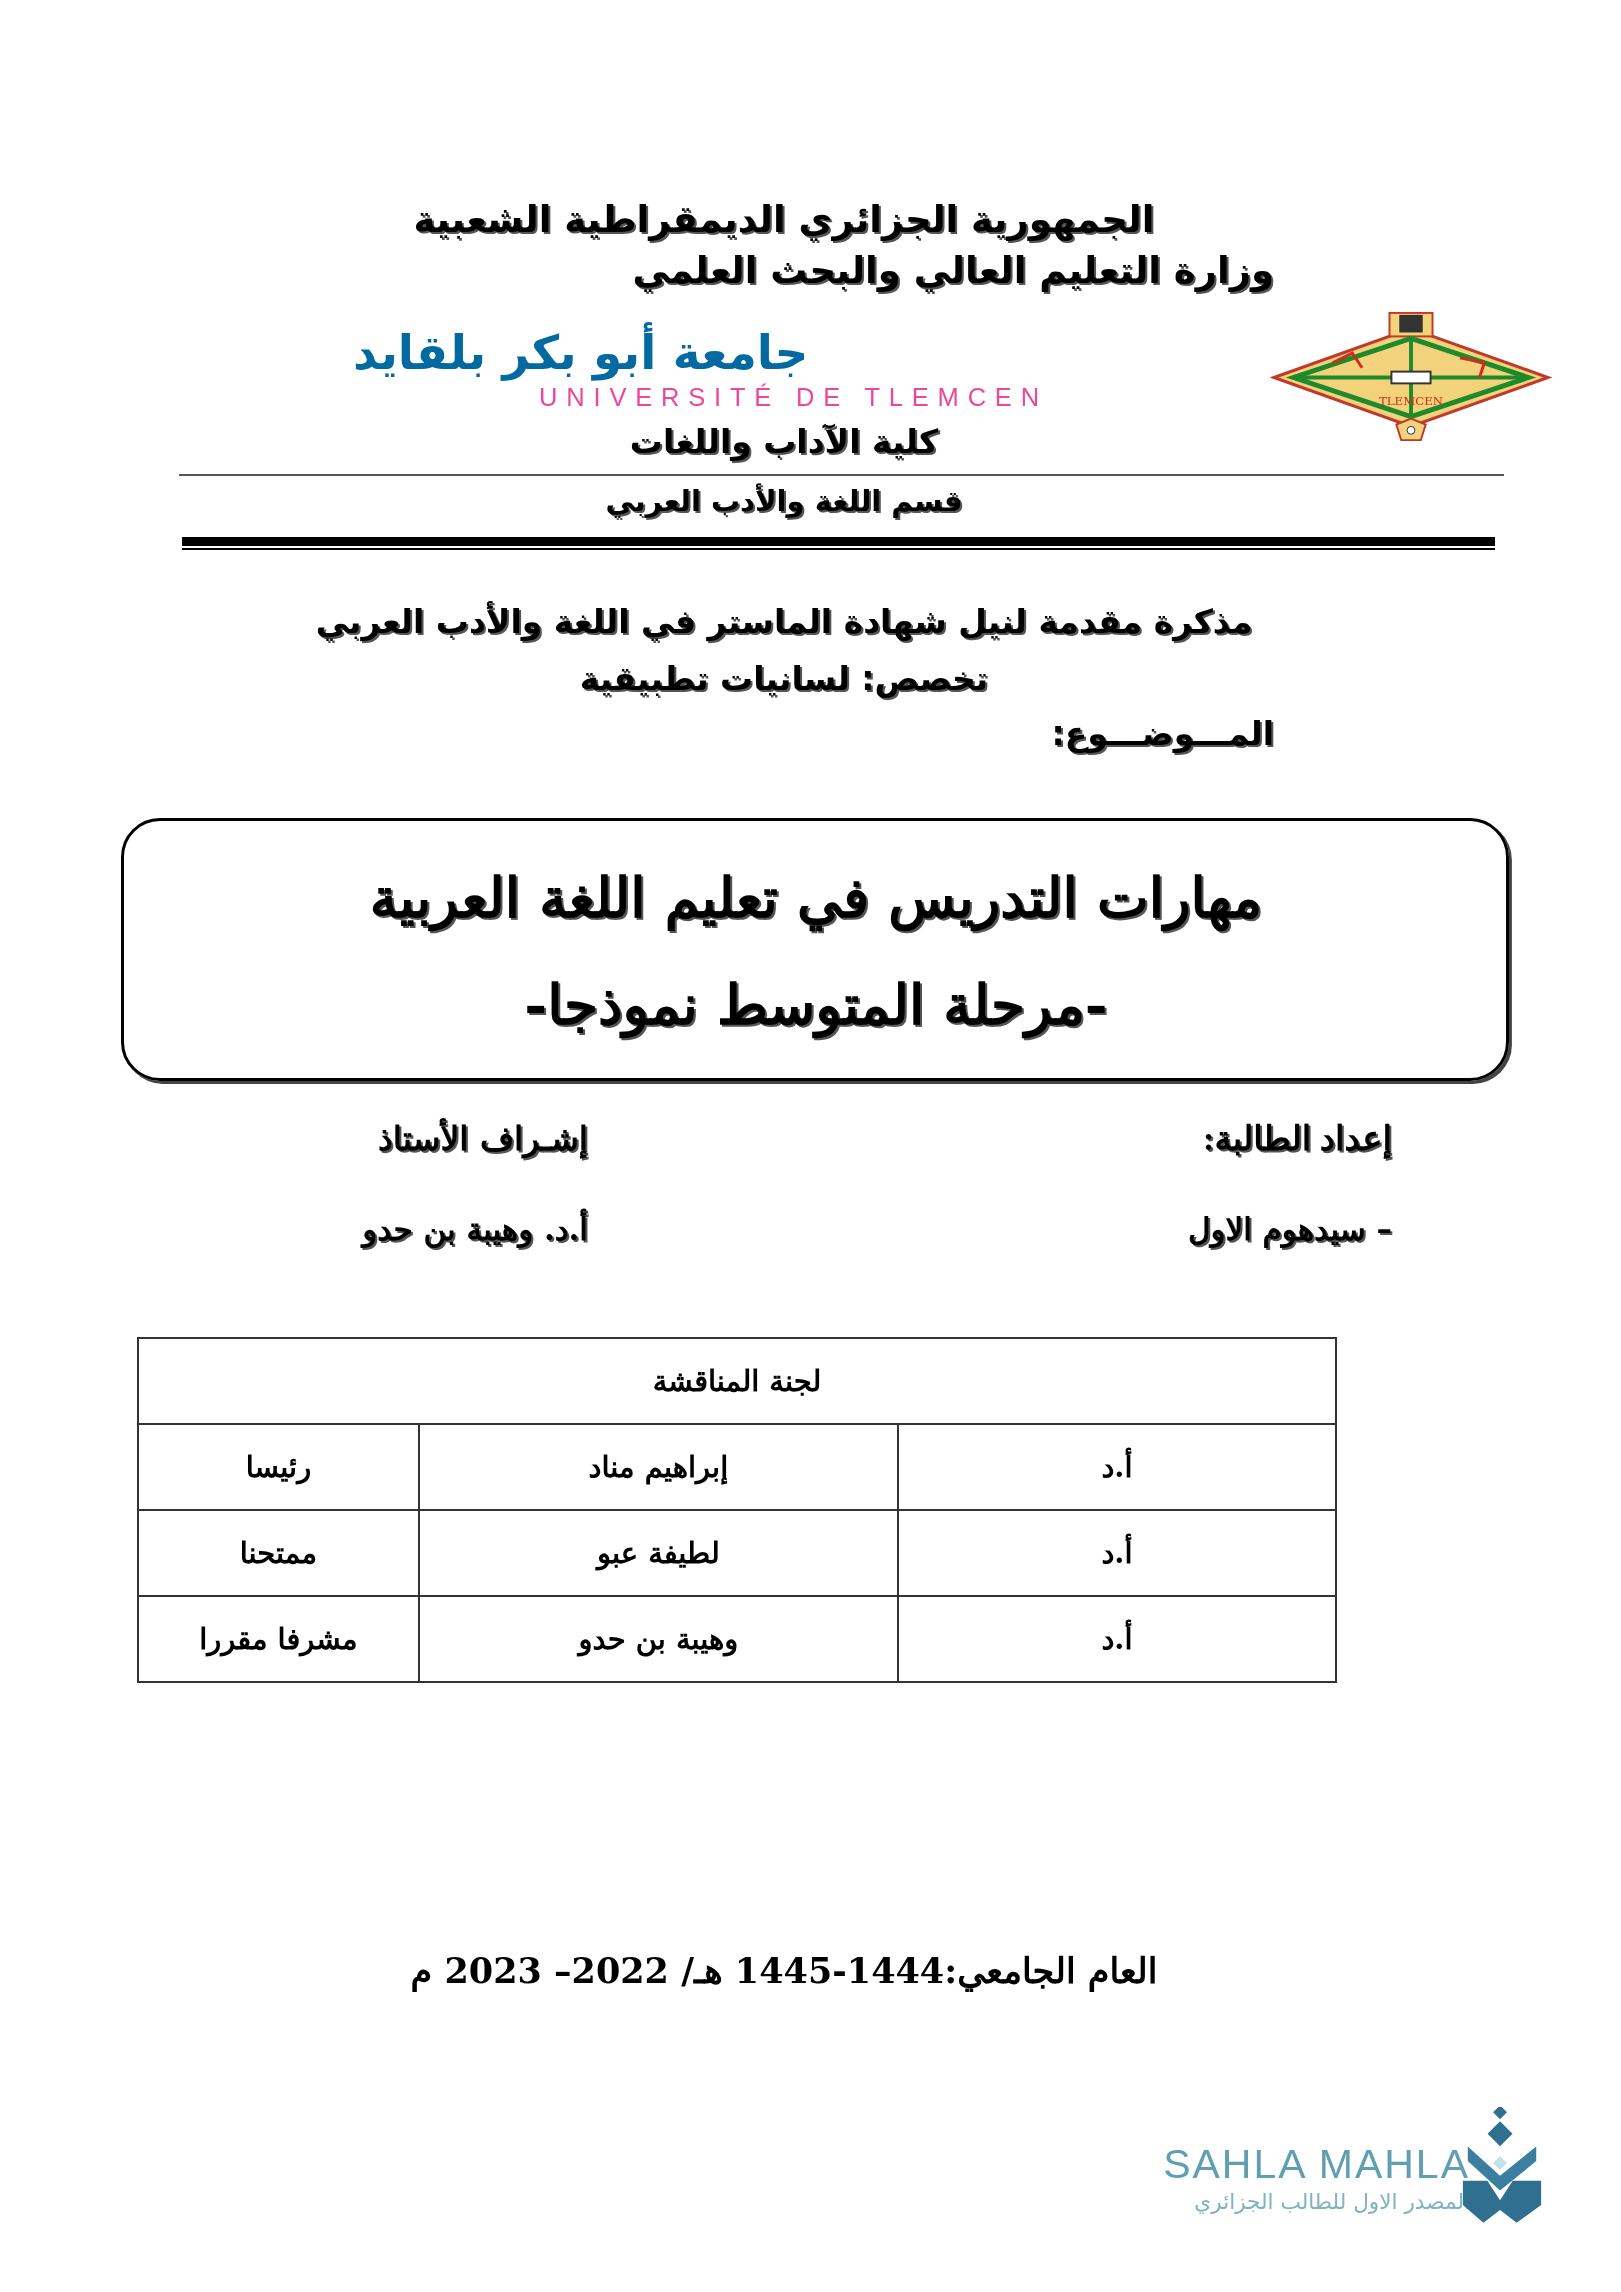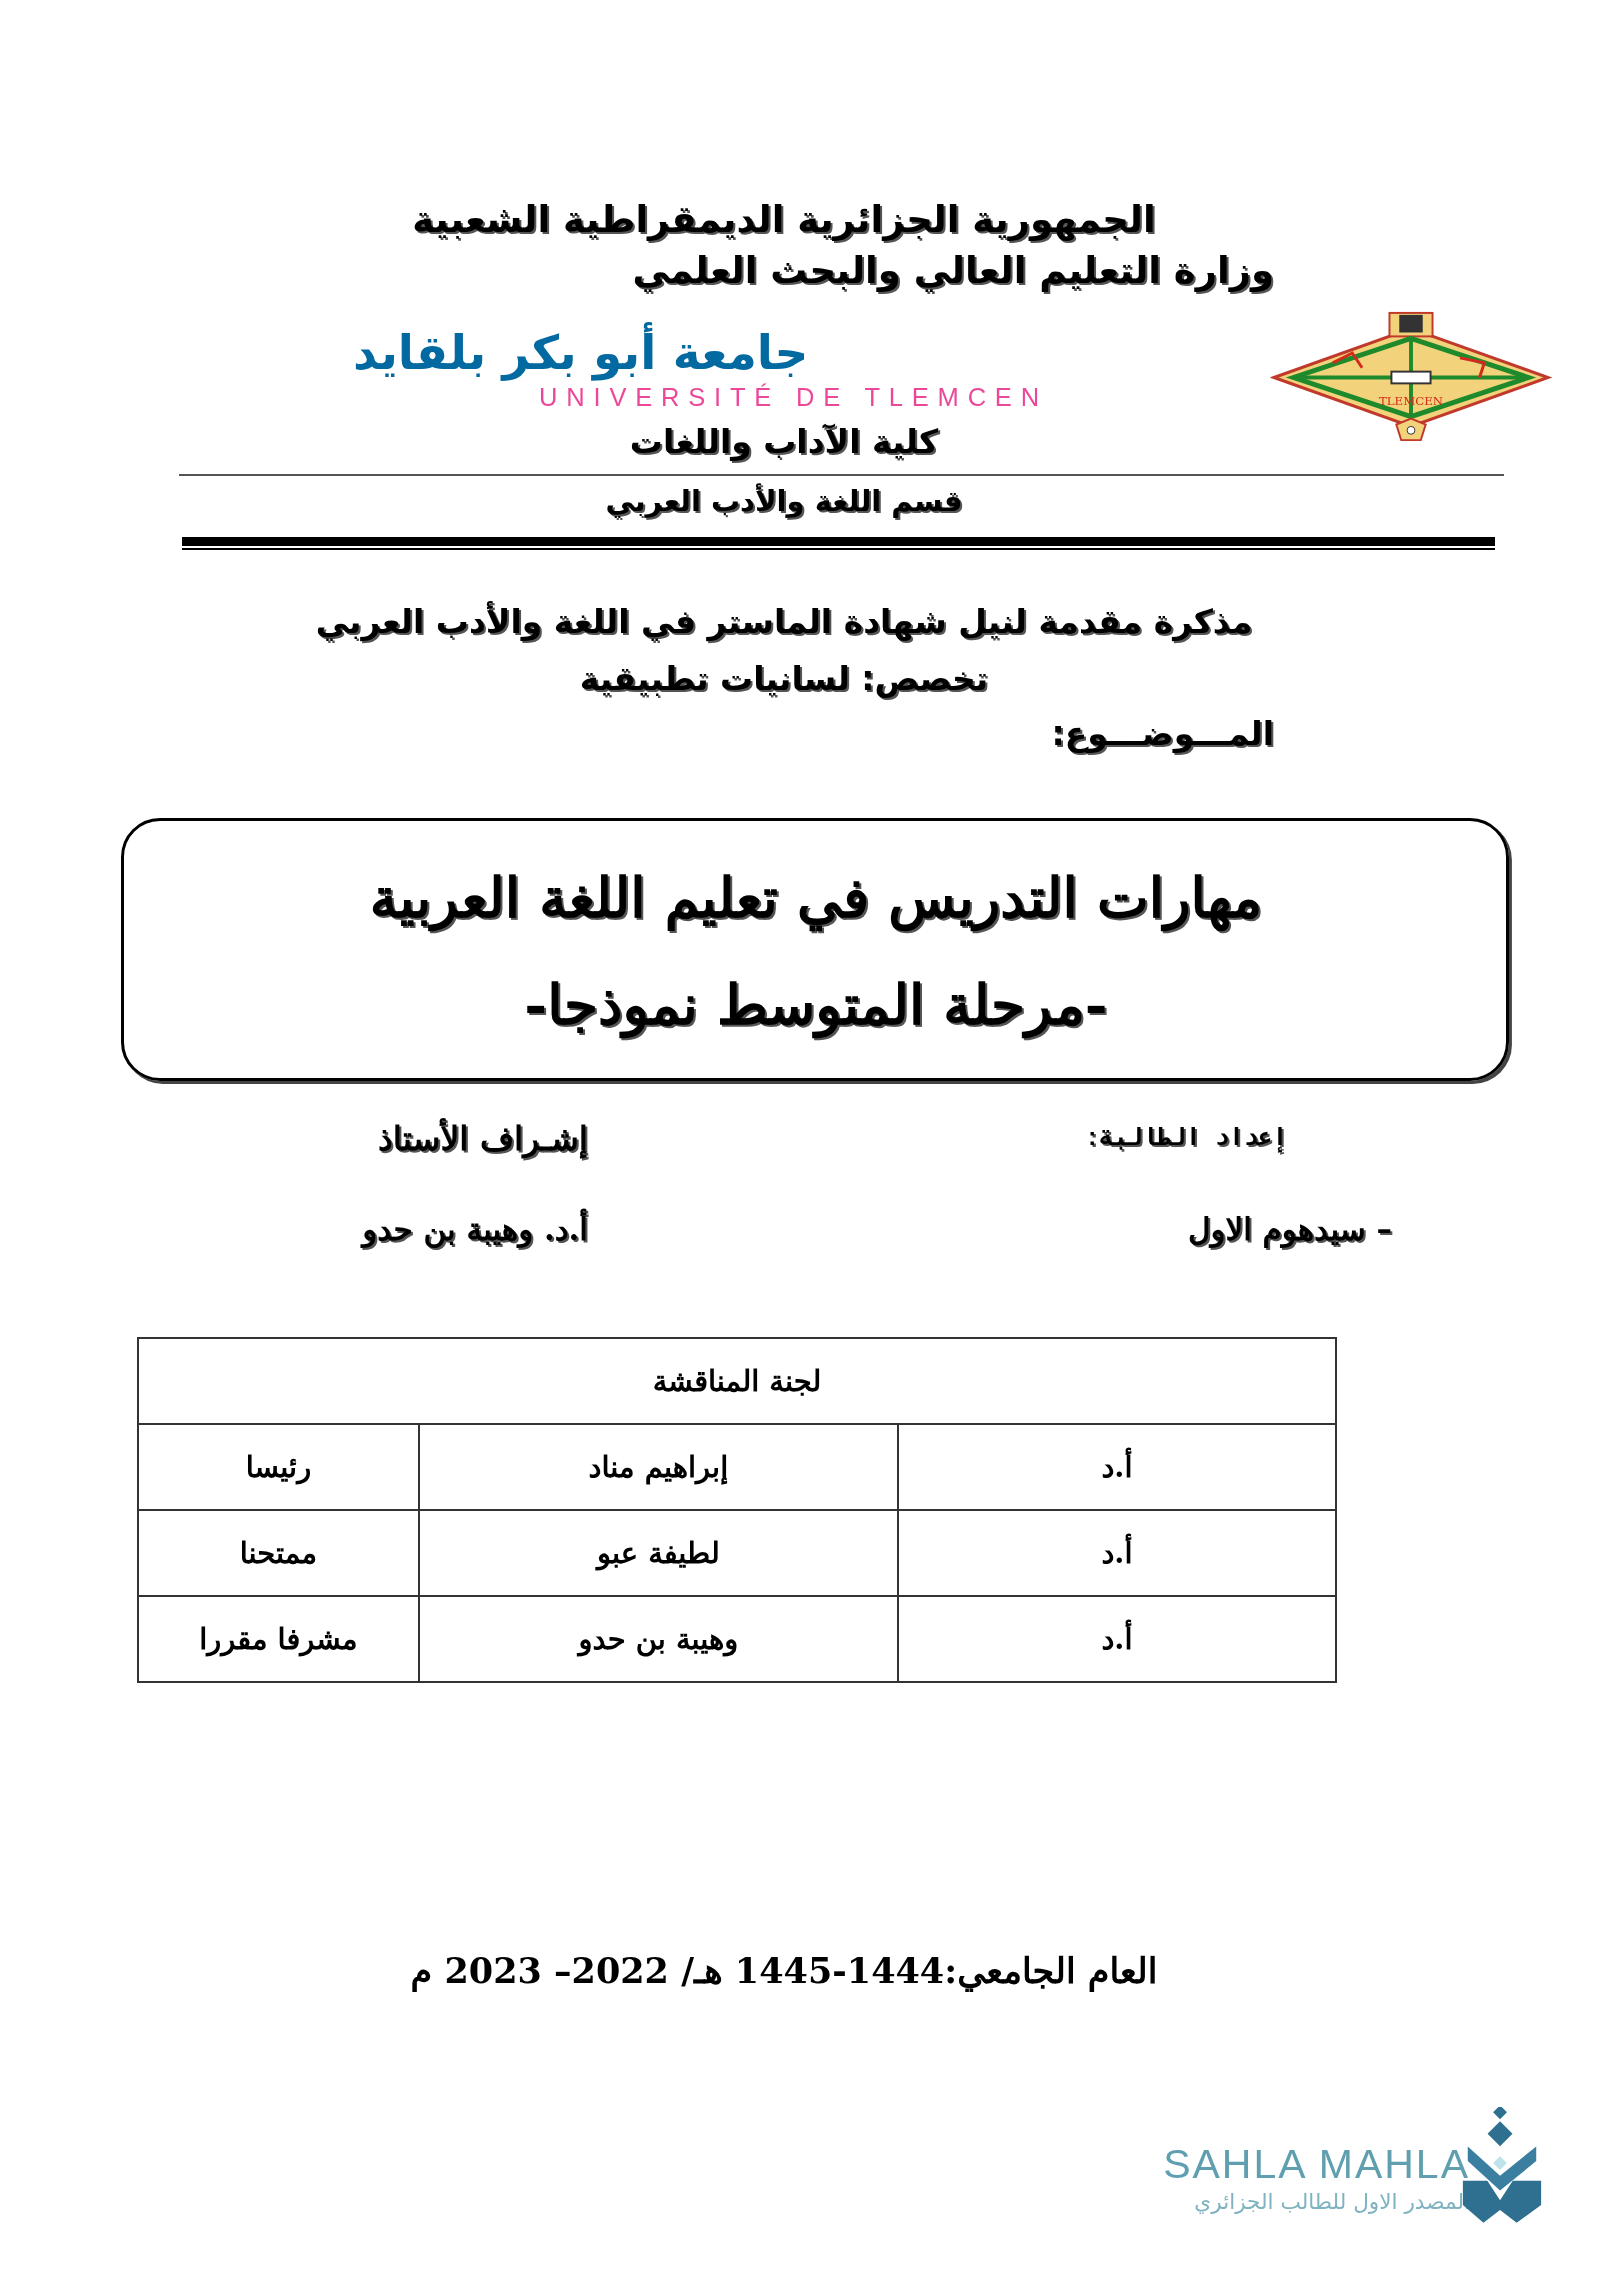--- a/index.html
+++ b/index.html
@@ -25,41 +25,41 @@
     #rule2b { left: 182px; top: 548px; width: 1313px; height: 2px; background: #000; }
 
     #memo { left: 294px; top: 600px; width: 980px; font-size: 33px; line-height: 43px; }
     #spec { left: 294px; top: 657px; width: 980px; font-size: 33px; line-height: 43px; }
     #subject-label { left: 294px; top: 712px; width: 980px; font-size: 33px; line-height: 43px; text-align: right; }
 
     #title-box { left: 121px; top: 818px; width: 1382px; height: 257px; border: 3.9px solid #000; border-radius: 39px; box-shadow: 2.9px 2.9px 0 #444; }
     #title-1 { left: 121px; top: 863px; width: 1390px; font-family: "DejaVu Serif", serif; font-size: 55px; line-height: 69px; }
     #title-2 { left: 121px; top: 970px; width: 1390px; font-family: "DejaVu Serif", serif; font-size: 55px; line-height: 69px; }
 
-    #student-label { left: 980px; top: 1117px; width: 412px; text-align: center; font-family: Liberation Mono, monospace; font-size: 24px; line-height: 43px; }
+    #student-label { left: 980px; top: 1117px; width: 412px; text-align: right; font-family: Liberation Serif, serif; font-size: 34px; line-height: 43px; }
     #supervisor-label { left: 196px; top: 1117px; width: 392px; text-align: right; font-family: "DejaVu Serif", serif; font-size: 33px; line-height: 43px; }
     #student-name { left: 980px; top: 1208px; width: 412px; text-align: right; font-family: "DejaVu Serif", serif; font-size: 31px; line-height: 43px; }
     #supervisor-name { left: 196px; top: 1208px; width: 392px; text-align: right; font-family: "DejaVu Serif", serif; font-size: 31px; line-height: 43px; }
 
     #committee { left: 137px; top: 1337px; width: 1200px; border-collapse: collapse; direction: rtl; font-family: "DejaVu Serif", serif; }
     #committee td { border: 2px solid #333; text-align: center; font-size: 29px; font-weight: bold; }
     #committee .hdr td { height: 82px; }
     #committee .row td { height: 82px; }
     #committee td.c-title { width: 500px; }
     #committee td.c-name { width: 539px; }
     #committee td.c-role { width: 309px; }
 
     #academic-year { left: 294px; top: 1946px; width: 980px; font-family: "DejaVu Serif", serif; font-size: 35px; line-height: 49px; }
     #sahla-en { left: 1088px; top: 2142px; width: 382px; font-family: "Liberation Sans", sans-serif; font-size: 41px; line-height: 45px; color: #5f9faf; letter-spacing: 2px; text-align: right; }
     #sahla-ar { left: 1088px; top: 2188px; width: 382px; font-size: 21.6px; line-height: 27.4px; color: #7fb3bf; text-align: right; }
   </style>
 </head>
 <body>
 
-<div class="abs rtl center bold shadow" id="republic">الجمهورية الجزائرية الديمقراطية الشعبية</div>
+<div class="abs rtl center bold shadow" id="republic">الجمهورية الجزائري الديمقراطية الشعبية</div>
 <div class="abs rtl center bold shadow" id="ministry">وزارة التعليم العالي والبحث العلمي</div>
 
 <div class="abs rtl bold" id="uni-ar">جامعة أبو بكر بلقايد</div>
 <div class="abs" id="uni-fr">UNIVERSITÉ DE TLEMCEN</div>
 
 <div class="abs" id="logo">
   <svg width="294" height="137" viewBox="0 0 300 140">
     <polygon points="150,20 290,70 150,120 10,70" fill="#f2d27a" stroke="#c0392b" stroke-width="3"></polygon>
     <rect x="128" y="4" width="44" height="24" fill="#f2d27a" stroke="#c0392b" stroke-width="2"></rect>
     <rect x="138" y="6" width="24" height="18" fill="#333"></rect>

